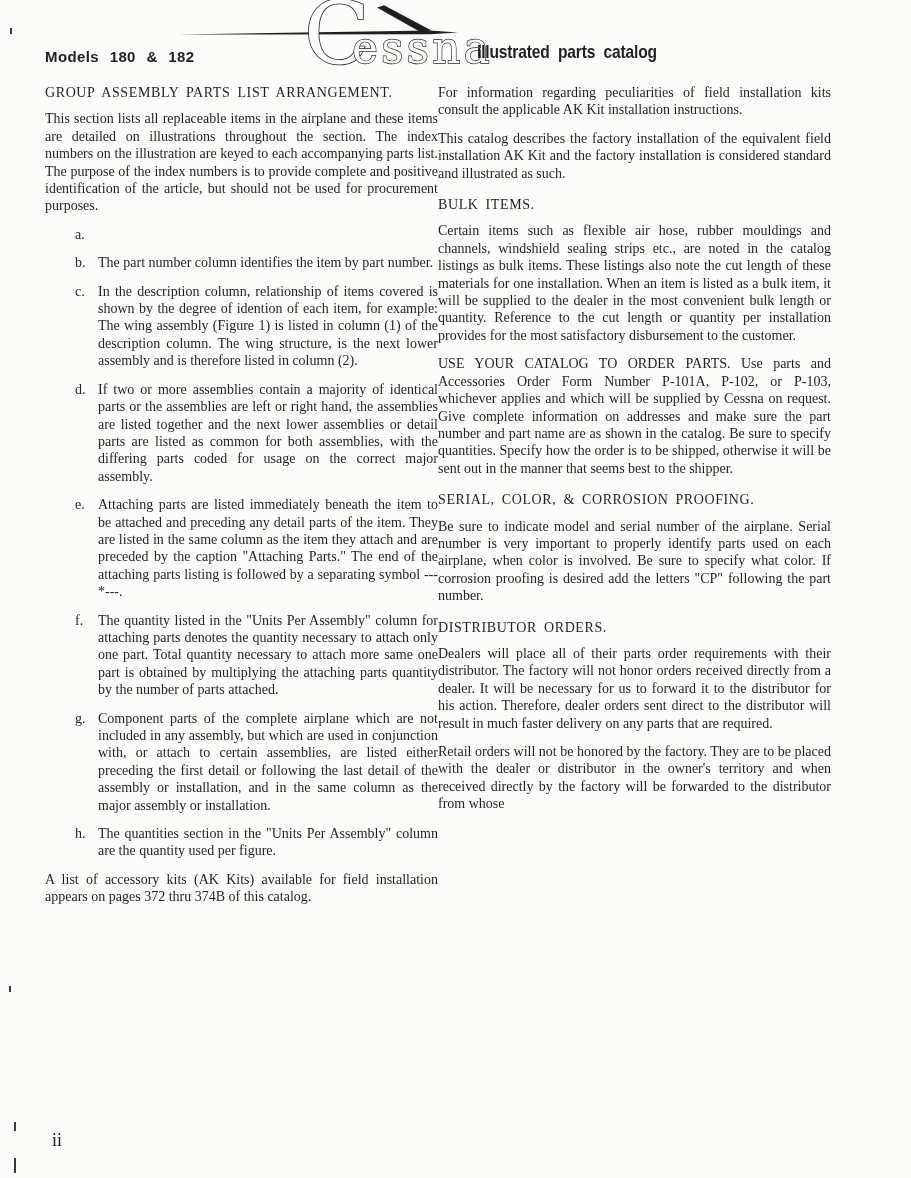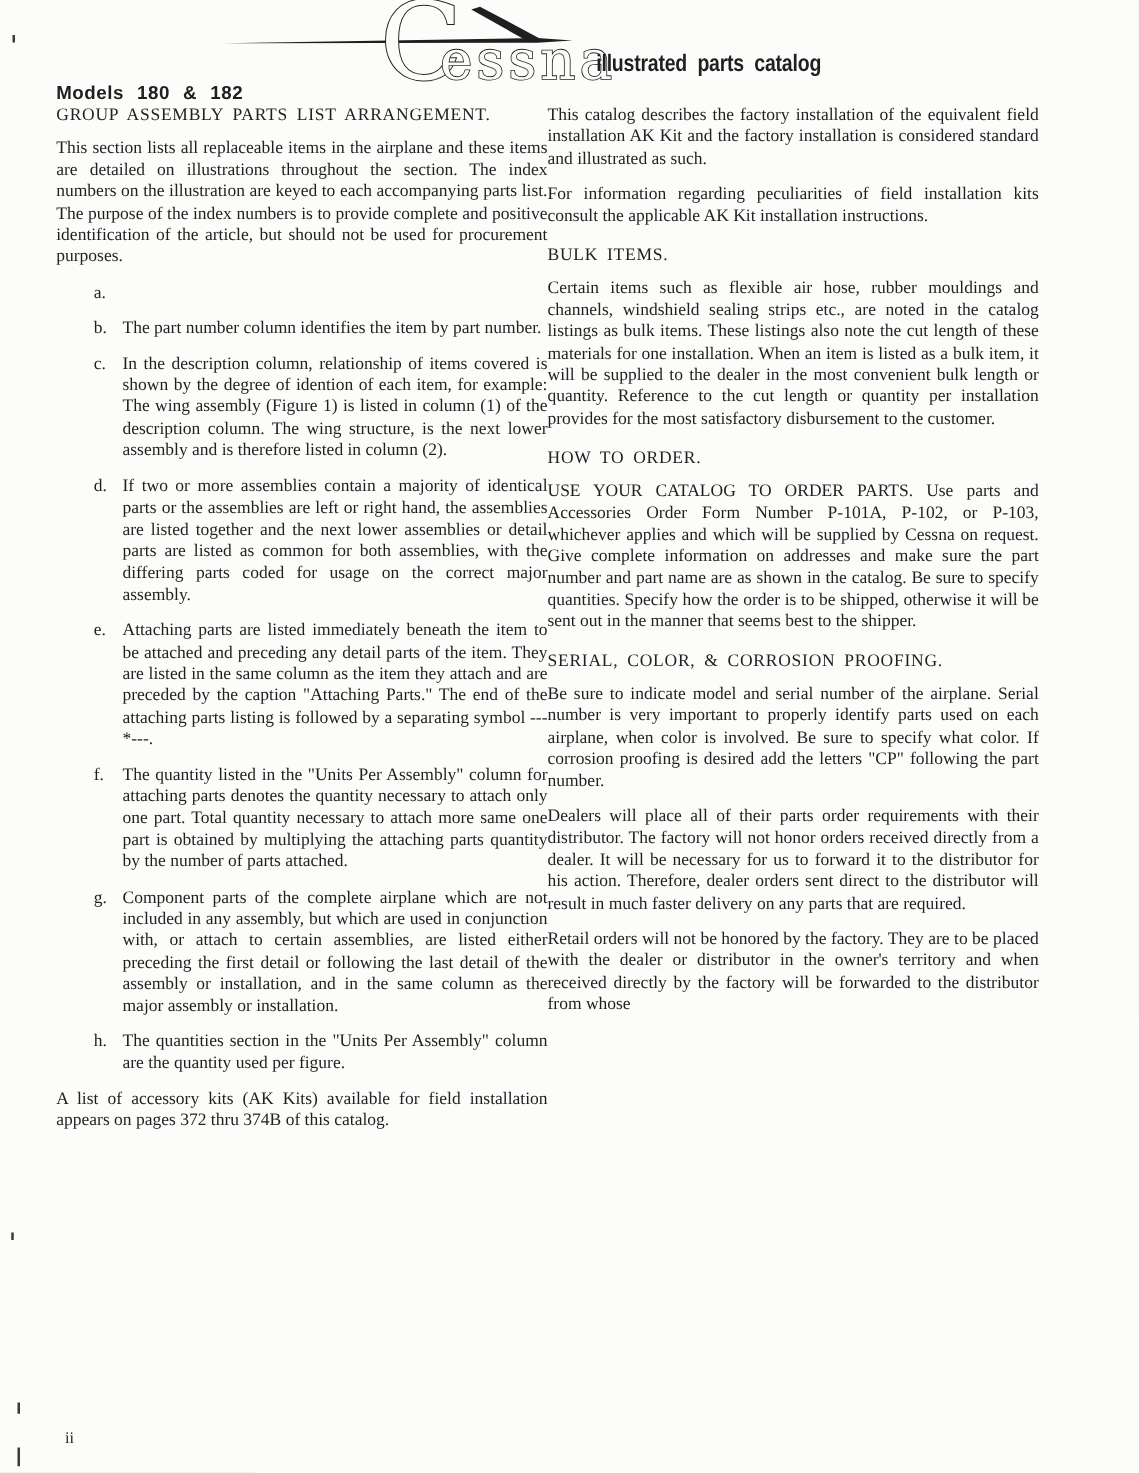--- a/index.html
+++ b/index.html
@@ -6,21 +6,21 @@
   html,body { margin:0; padding:0; background:#e8e8e4; }
   .page {
     position:relative; width:911px; height:1178px; margin:0 auto;
     background:var(--paper); color:var(--ink); overflow:hidden;
     font-family:"Liberation Serif", serif;
   }
   
   .models {
     position:absolute; left:45px; top:48px;
     font-family:"Liberation Sans", sans-serif; font-weight:bold;
-    font-size:15px; letter-spacing:0.4px; word-spacing:6px;margin-top:18px;
+    font-size:15px; letter-spacing:0.4px; word-spacing:6px;
   }
   .logo-svg { position:absolute; left:170px; top:0; width:510px; height:72px; }
   .logo-c, .logo-rest {
     font-family:"DejaVu Serif", serif;
     fill:var(--paper); stroke:var(--ink); paint-order:stroke fill;
   }
   .logo-c { font-size:86px; stroke-width:1.6px; }
   .logo-rest { font-size:44px; stroke-width:1.3px; letter-spacing:3px; }
   .tagline {
     position:absolute; left:477px; top:41px;
@@ -39,21 +39,21 @@
     letter-spacing:0.6px; word-spacing:3px;
   }
   .h:first-child { margin-top:0; }
   .p { margin:0 0 11px; text-align:justify; }
   
   .alpha-list { margin:2px 0 0 0; }
   .item { display:flex; padding-left:30px; margin:0 0 11px; }
   .marker { flex:0 0 23px; }
   .itext { flex:1; text-align:justify; }
   
-  .pageno { position:absolute; left:52px; top:1130px; font-size:13px;margin-top:12px; }
+  .pageno { position:absolute; left:52px; top:1130px; font-size:18px; }
   .artifact { position:absolute; background:#3a3a3a; }
   .a1 { left:14px; top:1122px; width:2px; height:9px; }
   .a2 { left:14px; top:1158px; width:2px; height:15px; }
   .a3 { left:9px;  top:986px;  width:2px; height:6px;  }
   .a4 { left:10px; top:28px;   width:2px; height:6px;  }
 </style>
 </head>
 <body>
 
 <div class="page">
@@ -114,36 +114,36 @@
             <span class="marker">h.</span>
             <span class="itext">The quantities section in the "Units Per Assembly" column are the quantity used per figure.</span>
           </div>
         </div>
 
       <div class="p">A list of accessory kits (AK Kits) available for field installation appears on pages 372 thru 374B of this catalog.</div>
     </section>
 
     <section class="col">
 
+        <div class="p">For information regarding peculiarities of field installation kits consult the applicable AK Kit installation instructions.</div>
+
         <div class="p">This catalog describes the factory installation of the equivalent field installation AK Kit and the factory installation is considered standard and illustrated as such.</div>
-
-        <div class="p">For information regarding peculiarities of field installation kits consult the applicable AK Kit installation instructions.</div>
 
         <div class="h">BULK ITEMS.</div>
 
         <div class="p">Certain items such as flexible air hose, rubber mouldings and channels, windshield sealing strips etc., are noted in the catalog listings as bulk items.  These listings also note the cut length of these materials for one installation.  When an item is listed as a bulk item, it will be supplied to the dealer in the most convenient bulk length or quantity.  Reference to the cut length or quantity per installation provides for the most satisfactory disbursement to the customer.</div>
 
-        <div class="h">HOW TO ORDER.</div>
 
         <div class="p">USE YOUR CATALOG TO ORDER PARTS.  Use parts and Accessories Order Form Number P-101A, P-102, or P-103, whichever applies and which will be supplied by Cessna on request.  Give complete information on addresses and make sure the part number and part name are as shown in the catalog.  Be sure to specify quantities.  Specify how the order is to be shipped, otherwise it will be sent out in the manner that seems best to the shipper.</div>
 
         <div class="h">SERIAL, COLOR, &amp; CORROSION PROOFING.</div>
 
         <div class="p">Be sure to indicate model and serial number of the airplane.  Serial number is very important to properly identify parts used on each airplane, when color is involved.  Be sure to specify what color.  If corrosion proofing is desired add the letters "CP" following the part number.</div>
 
+        <div class="h">DISTRIBUTOR ORDERS.</div>
 
 
 
         <div class="p">Dealers will place all of their parts order requirements with their distributor. The factory will not honor orders received directly from a dealer.  It will be necessary for us to forward it to the distributor for his action. Therefore, dealer orders sent direct to the distributor will result in much faster delivery on any parts that are required.</div>
 
 
         <div class="p">Retail orders will not be honored by the factory.  They are to be placed with the dealer or distributor in the owner's territory and when received directly by the factory will be forwarded to the distributor from whose</div>
       </section>
 
   </main>

